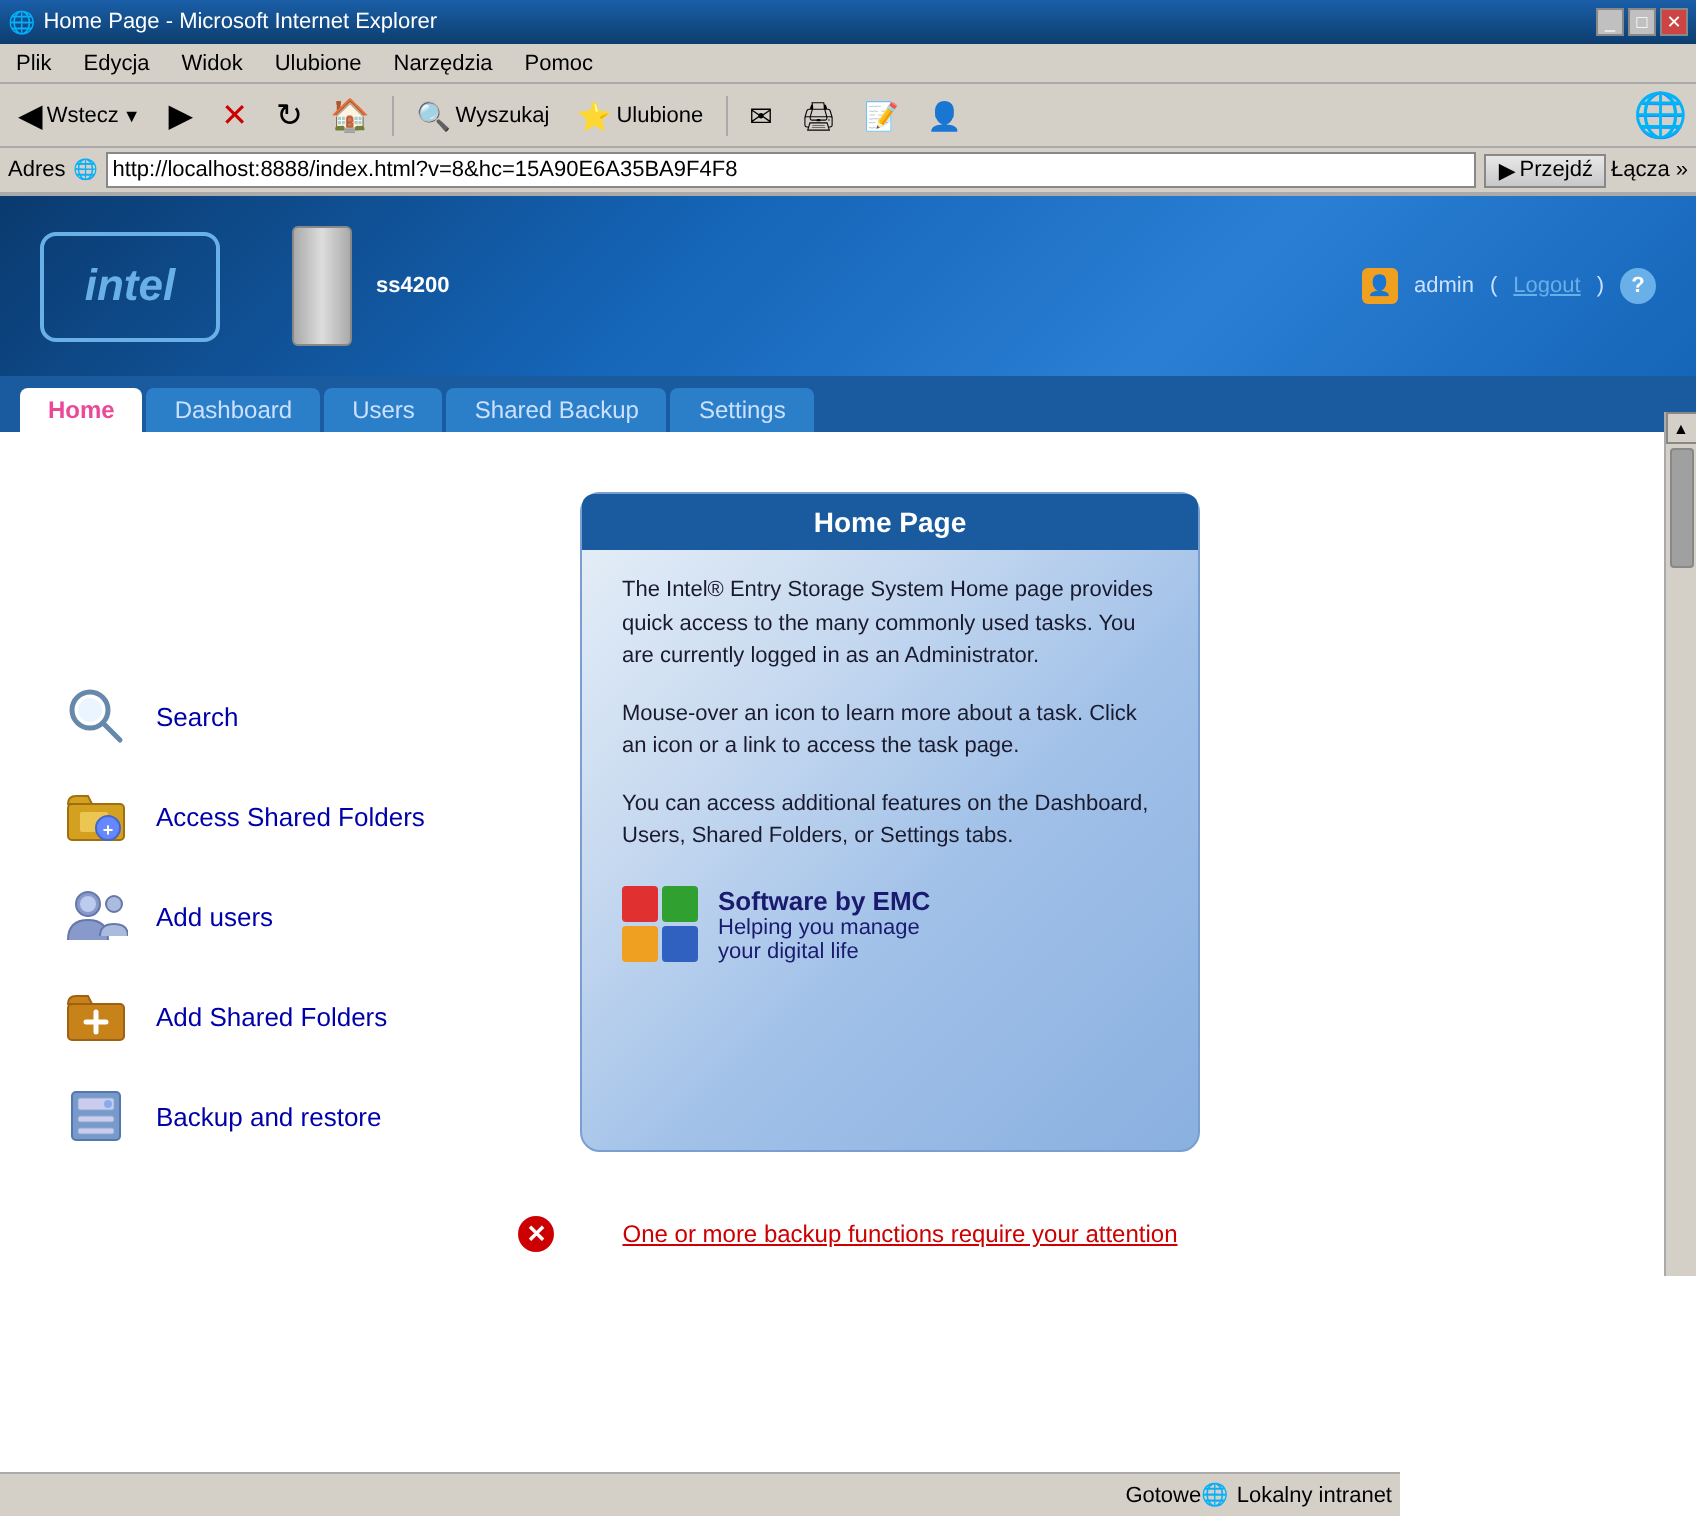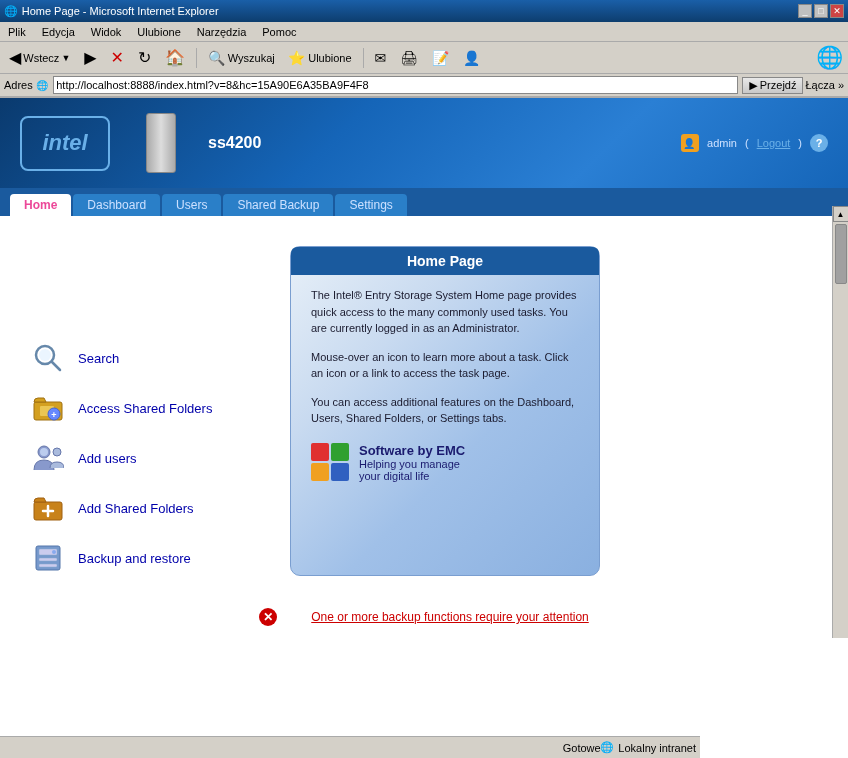--- a/index.html
+++ b/index.html
@@ -123,21 +123,21 @@
       gap: 12px;
       margin-left: 20px;
     }
     .device-image {
       width: 30px;
       height: 60px;
       background: linear-gradient(to right, #aaa, #ddd, #aaa);
       border-radius: 3px;
       border: 1px solid #888;
     }
-    .device-name { color: white; font-size: 16px; font-weight: bold; margin-left: 20px; }
+    .device-name { color: white; font-size: 11px; font-weight: bold; }
     .header-right {
       display: flex;
       align-items: center;
       gap: 8px;
       color: #cce0ff;
       font-size: 11px;
     }
     .user-icon-small {
       width: 18px; height: 18px;
       background: #f0a020;

